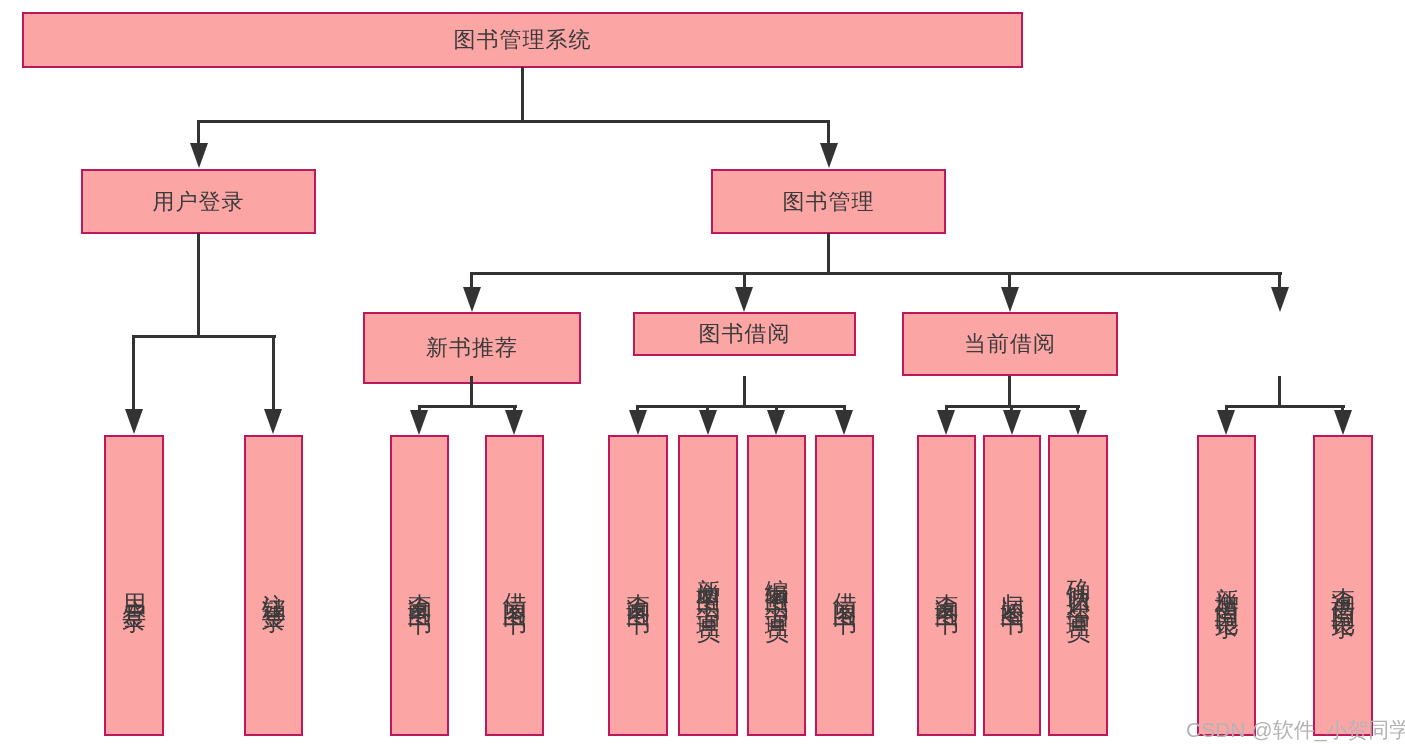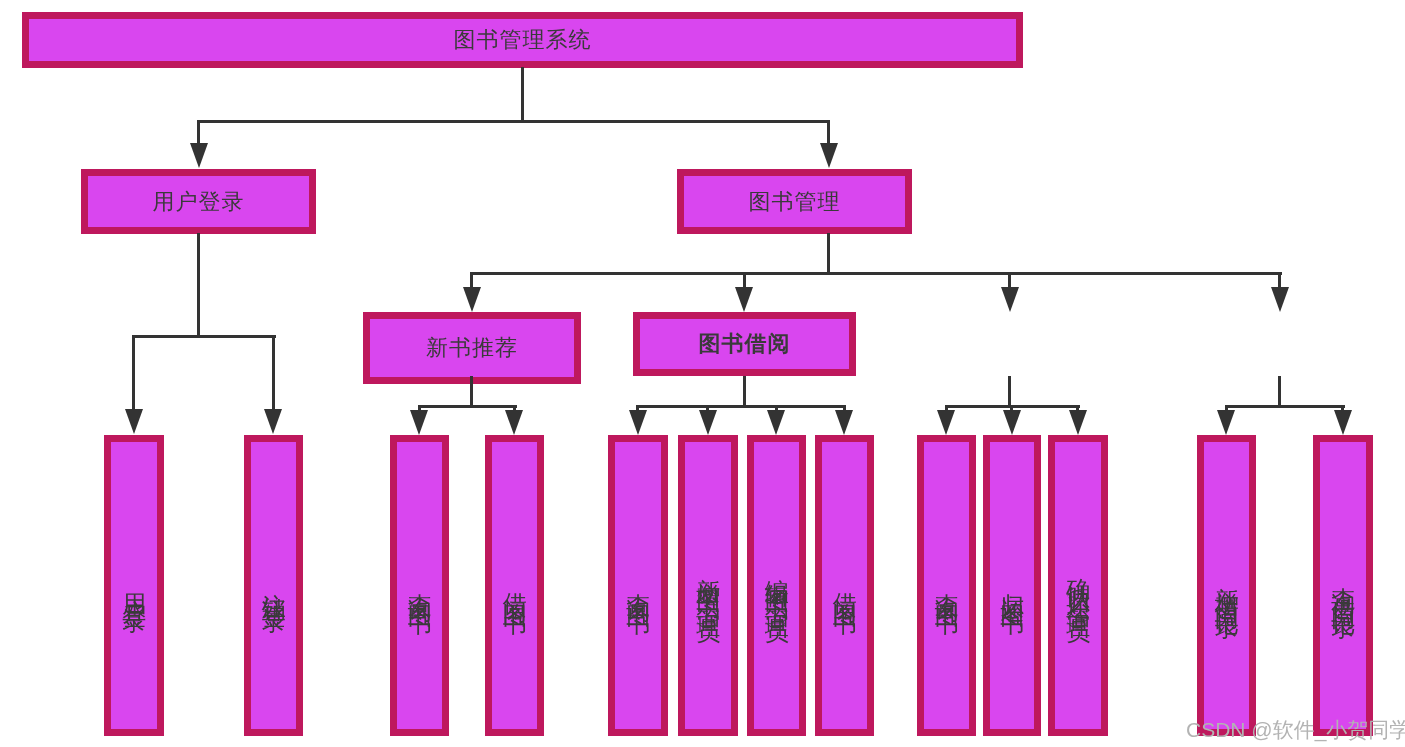--- a/index.html
+++ b/index.html
@@ -1,21 +1,21 @@
 <!DOCTYPE html>
 <html><head>
 <meta charset="utf-8">
 <style>
   html,body{margin:0;padding:0;background:#fff;}
   .canvas{
     position:relative;width:1405px;height:747px;background:#ffffff;
     font-family:"Liberation Sans","DejaVu Sans",sans-serif;overflow:hidden;
   }
   .nb{
-    position:absolute;box-sizing:border-box;border:7px solid #be185d;background:#d946ef;
+    position:absolute;box-sizing:border-box;border:2px solid #be185d;background:#fca5a5;
     display:flex;align-items:center;justify-content:center;
     color:#3a3a3a;font-size:22px;letter-spacing:1px;white-space:nowrap;
   }
   .vb{
     writing-mode:vertical-lr;text-orientation:mixed;
     font-size:24px;letter-spacing:6px;line-height:1.1;
   }
   .hl,.vl{position:absolute;background:#333333;}
   .hl{height:3px;}
   .vl{width:3px;}
@@ -41,21 +41,21 @@
   <div class="vl" style="left:521px;top:67px;height:54px;"></div>
   <div class="hl" style="left:197px;top:120px;width:633px;"></div>
   <div class="vl" style="left:197px;top:120px;height:26px;"></div>
   <div class="arr" style="left:190px;top:143px;"></div>
   <div class="vl" style="left:827px;top:120px;height:26px;"></div>
   <div class="arr" style="left:820px;top:143px;"></div>
 
   <div class="nb" style="left:81px;top:169px;width:235px;height:65px;">
     <span>用户登录</span>
   </div>
-  <div class="nb" style="left:677px;top:169px;width:235px;height:65px;">
+  <div class="nb" style="left:711px;top:169px;width:235px;height:65px;">
     <span>图书管理</span>
   </div>
 
   <div class="vl" style="left:197px;top:233px;height:104px;"></div>
   <div class="hl" style="left:132px;top:335px;width:144px;"></div>
   <div class="vl" style="left:132px;top:335px;height:76px;"></div>
   <div class="arr" style="left:125px;top:409px;"></div>
   <div class="vl" style="left:272px;top:335px;height:76px;"></div>
   <div class="arr" style="left:264px;top:409px;"></div>
 
@@ -66,22 +66,25 @@
   <div class="vl" style="left:743px;top:272px;height:18px;"></div>
   <div class="arr" style="left:735px;top:287px;"></div>
   <div class="vl" style="left:1008px;top:272px;height:18px;"></div>
   <div class="arr" style="left:1001px;top:287px;"></div>
   <div class="vl" style="left:1278px;top:272px;height:18px;"></div>
   <div class="arr" style="left:1271px;top:287px;"></div>
 
   <div class="nb" style="left:363px;top:312px;width:218px;height:72px;">
     <span>新书推荐</span>
   </div>
-  <div class="nb" style="left:633px;top:312px;width:223px;height:64px;font-weight:bold;">
+  <div class="nb" style="left:633px;top:312px;width:223px;height:44px;">
     <span>图书借阅</span>
+  </div>
+  <div class="nb" style="left:902px;top:312px;width:216px;height:64px;">
+    <span>当前借阅</span>
   </div>
 
   <div class="vl" style="left:470px;top:376px;height:31px;"></div>
   <div class="hl" style="left:418px;top:405px;width:99px;"></div>
   <div class="vl" style="left:418px;top:405px;height:8px;"></div>
   <div class="arr" style="left:410px;top:410px;"></div>
   <div class="vl" style="left:513px;top:405px;height:8px;"></div>
   <div class="arr" style="left:505px;top:410px;"></div>
 
   <div class="vl" style="left:743px;top:376px;height:31px;"></div>

